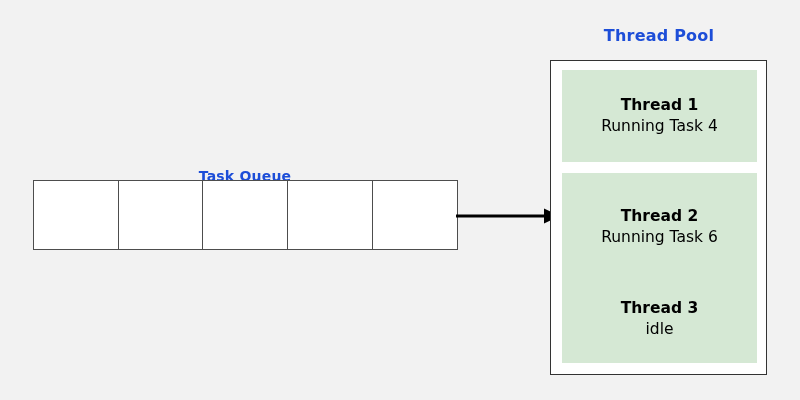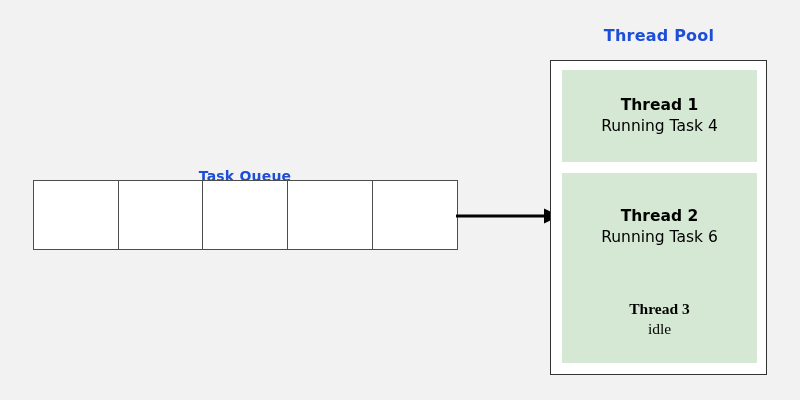--- a/index.html
+++ b/index.html
@@ -107,21 +107,21 @@
     width: 195px;
     background: #d5e8d4;
     box-sizing: border-box;
     display: flex;
     flex-direction: column;
     align-items: center;
     justify-content: center;
   }
   #thread-card-0 { top: 70px;  height: 92px; }
   #thread-card-1 { top: 173px; height: 108px; }
-  #thread-card-2 { top: 275px; height: 88px; font-family: Liberation Serif, serif; }
+  #thread-card-2 { top: 275px; height: 88px; }
 
   .thread-name {
     font-size: 15.5px;
     font-weight: bold;
     line-height: 1.25;
     color: #000000;
     white-space: nowrap;
   }
   .thread-status {
     font-size: 15.5px;

